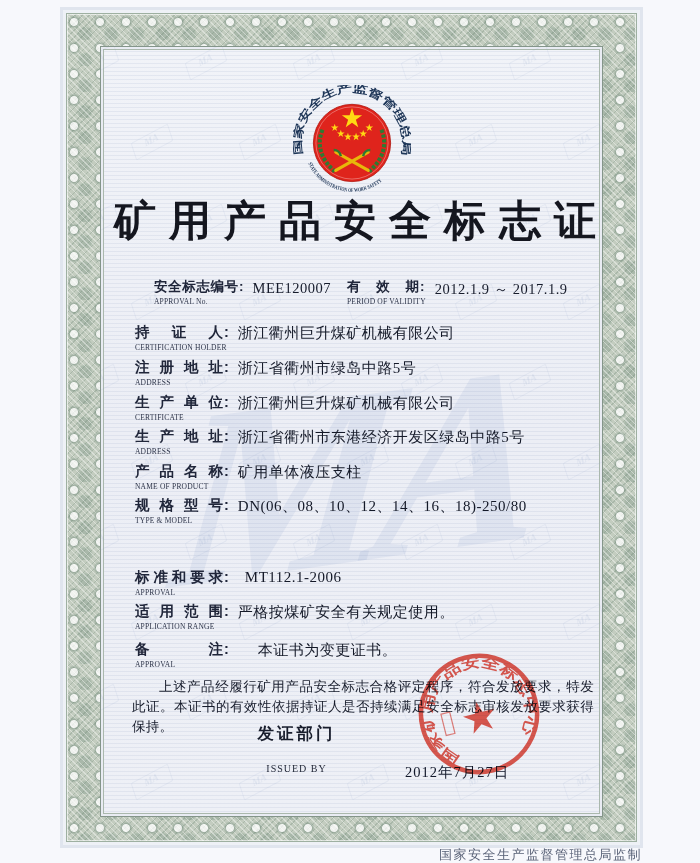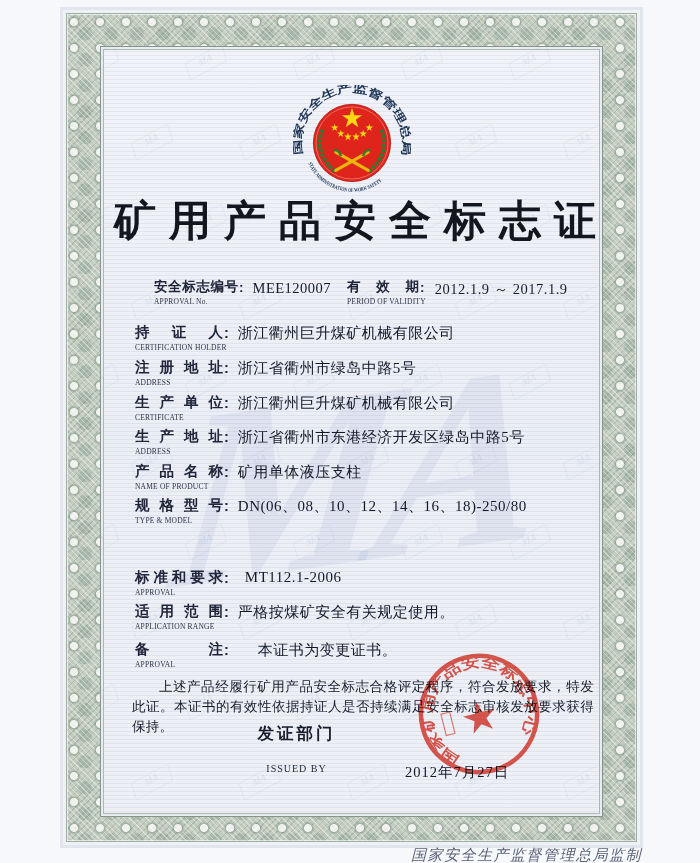--- a/index.html
+++ b/index.html
@@ -50,21 +50,21 @@
     font-family:"Liberation Serif",serif;font-weight:bold;font-size:42px;color:#14161f;
     letter-spacing:13px;text-indent:13px;white-space:nowrap;}
   .title-en{position:absolute;left:0;right:0;top:192px;text-align:center;
     font-family:"Liberation Serif",serif;font-weight:bold;font-size:15px;color:#181b26;
     letter-spacing:.4px;white-space:nowrap;}
 
   
   .approval-row{position:absolute;top:232px;left:0;right:0;height:34px;}
   .ap-group{position:absolute;display:flex;align-items:flex-start;}
   .lbl-stack{display:flex;flex-direction:column;}
-  .lbl-line{display:flex;align-items:flex-end;}
+  .lbl-line{display:flex;align-items:center;}
   .lbl-cn{display:inline-block;text-align:justify;text-align-last:justify;
     font-size:13.5px;font-weight:600;color:#20263a;line-height:1.15;
     font-family:"Liberation Serif",serif;}
   .lbl-colon{font-size:13.5px;font-weight:600;color:#20263a;margin-left:1px;}
   .lbl-en{font-size:7.5px;color:#2c3348;letter-spacing:.2px;margin-top:2px;
     font-family:"Liberation Serif",serif;white-space:nowrap;}
   .ap-value{font-family:"Liberation Serif",serif;font-size:14.5px;color:#161b2b;
     letter-spacing:.5px;margin-left:9px;margin-top:1px;white-space:nowrap;}
 
   
@@ -87,22 +87,22 @@
     letter-spacing:1px;margin-top:18px;}
   .issue-date{position:absolute;left:304px;top:716px;
     font-family:"Liberation Serif",serif;font-size:14.5px;color:#12182a;letter-spacing:1px;}
 
   
   .seal{position:absolute;left:312px;top:601px;width:132px;height:132px;
     mix-blend-mode:multiply;opacity:.92;}
 
   
   .footer-note{position:absolute;right:58px;bottom:0px;height:14px;line-height:12px;
-    font-size:15px;color:rgba(60,70,95,.85);letter-spacing:1.5px;
-    font-family:"Liberation Serif",serif;filter:blur(.3px);font-style:italic;}
+    font-size:13px;color:rgba(60,70,95,.85);letter-spacing:1.5px;
+    font-family:"Liberation Serif",serif;filter:blur(.3px);}
 </style>
 </head>
 <body>
 
 <div class="page">
   <div class="border-band">
     <div class="inner">
 
       <div class="wm-big">MA</div>
       <div id="stamps">

